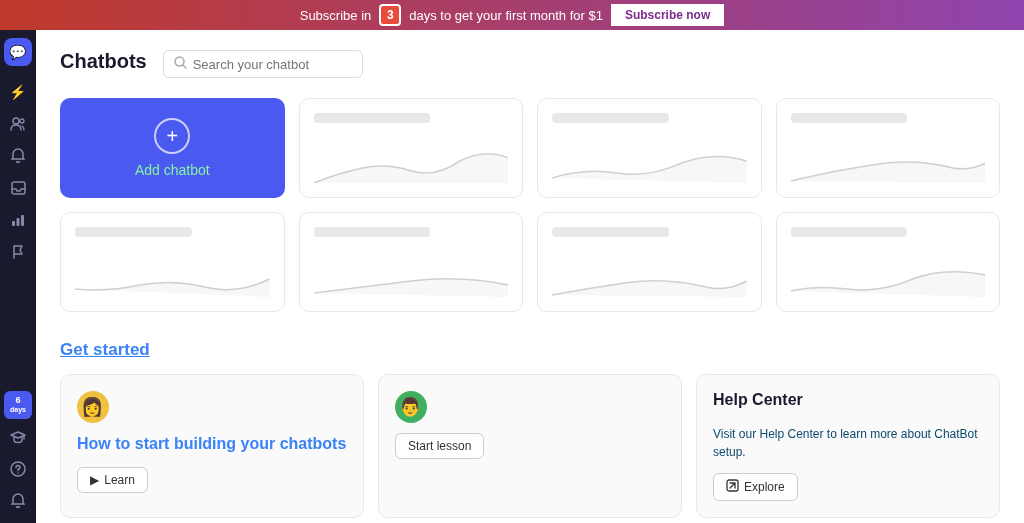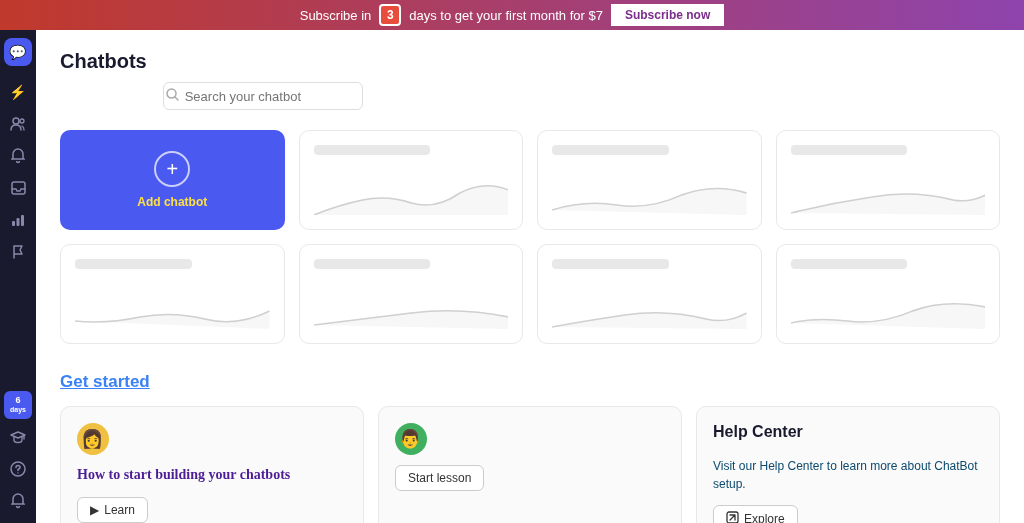--- a/index.html
+++ b/index.html
@@ -124,25 +124,24 @@
     .page-title {
       font-size: 20px;
       font-weight: 700;
       color: #1a1a2e;
     }
     .search-box {
       display: flex;
       align-items: center;
       border: 1px solid #ddd;
       border-radius: 6px;
-      padding: 5px 2px;
+      padding: 5px 10px;
       gap: 6px;
       background: white;
       width: 200px;
-      margin-top: 32px;
     }
     .search-icon-svg { color: #aaa; font-size: 13px; }
     .search-input {
       border: none;
       outline: none;
       font-size: 13px;
       color: #666;
       width: 100%;
       background: transparent;
     }
@@ -181,23 +180,23 @@
       border: 2px solid rgba(255,255,255,0.7);
       border-radius: 50%;
       display: flex;
       align-items: center;
       justify-content: center;
       color: white;
       font-size: 20px;
       margin-bottom: 8px;
     }
     .add-label {
-      color: #fde047;
-      font-size: 12px;
-      font-weight: 700;
+      color: #86efac;
+      font-size: 14px;
+      font-weight: 400;
     }
     .card-skeleton-title {
       height: 10px;
       width: 60%;
       background: #e8e8e8;
       border-radius: 4px;
       margin-bottom: 10px;
     }
     .card-chart {
       width: 100%;
@@ -239,26 +238,25 @@
       margin-bottom: 10px;
       display: flex;
       align-items: center;
       justify-content: center;
       font-size: 18px;
       overflow: hidden;
     }
     .avatar-yellow { background: #f0c040; }
     .avatar-green { background: #40b060; }
     .gs-title {
-      font-size: 14px;
+      font-size: 16px;
       font-weight: 700;
-      color: #4c1d95;
+      color: #3b82f6;
       margin-bottom: 12px;
       line-height: 1.4;
-      font-family: Liberation Serif, serif;
     }
     .gs-desc {
       font-size: 12px;
       color: #0c4a6e;
       margin-bottom: 12px;
       line-height: 1.5;
     }
     .gs-btn {
       display: inline-flex;
       align-items: center;
@@ -278,21 +276,21 @@
       color: #1a1a2e;
       margin-bottom: 16px;
     }
   </style>
 </head>
 <body>
 
 <div class="top-banner">
   <span>Subscribe in</span>
   <span class="banner-badge">3</span>
-  <span>days to get your first month for $7</span>
+  <span>days to get your first month for $1</span>
   <button class="banner-btn">Subscribe now</button>
 </div>
 
 <div class="main-layout">
 
   <div class="sidebar">
     <div class="sidebar-logo">💬</div>
     <div class="sidebar-icon">⚡</div>
     <div class="sidebar-icon">
       <svg width="16" height="14" viewBox="0 0 16 14" fill="none" xmlns="http://www.w3.org/2000/svg">

